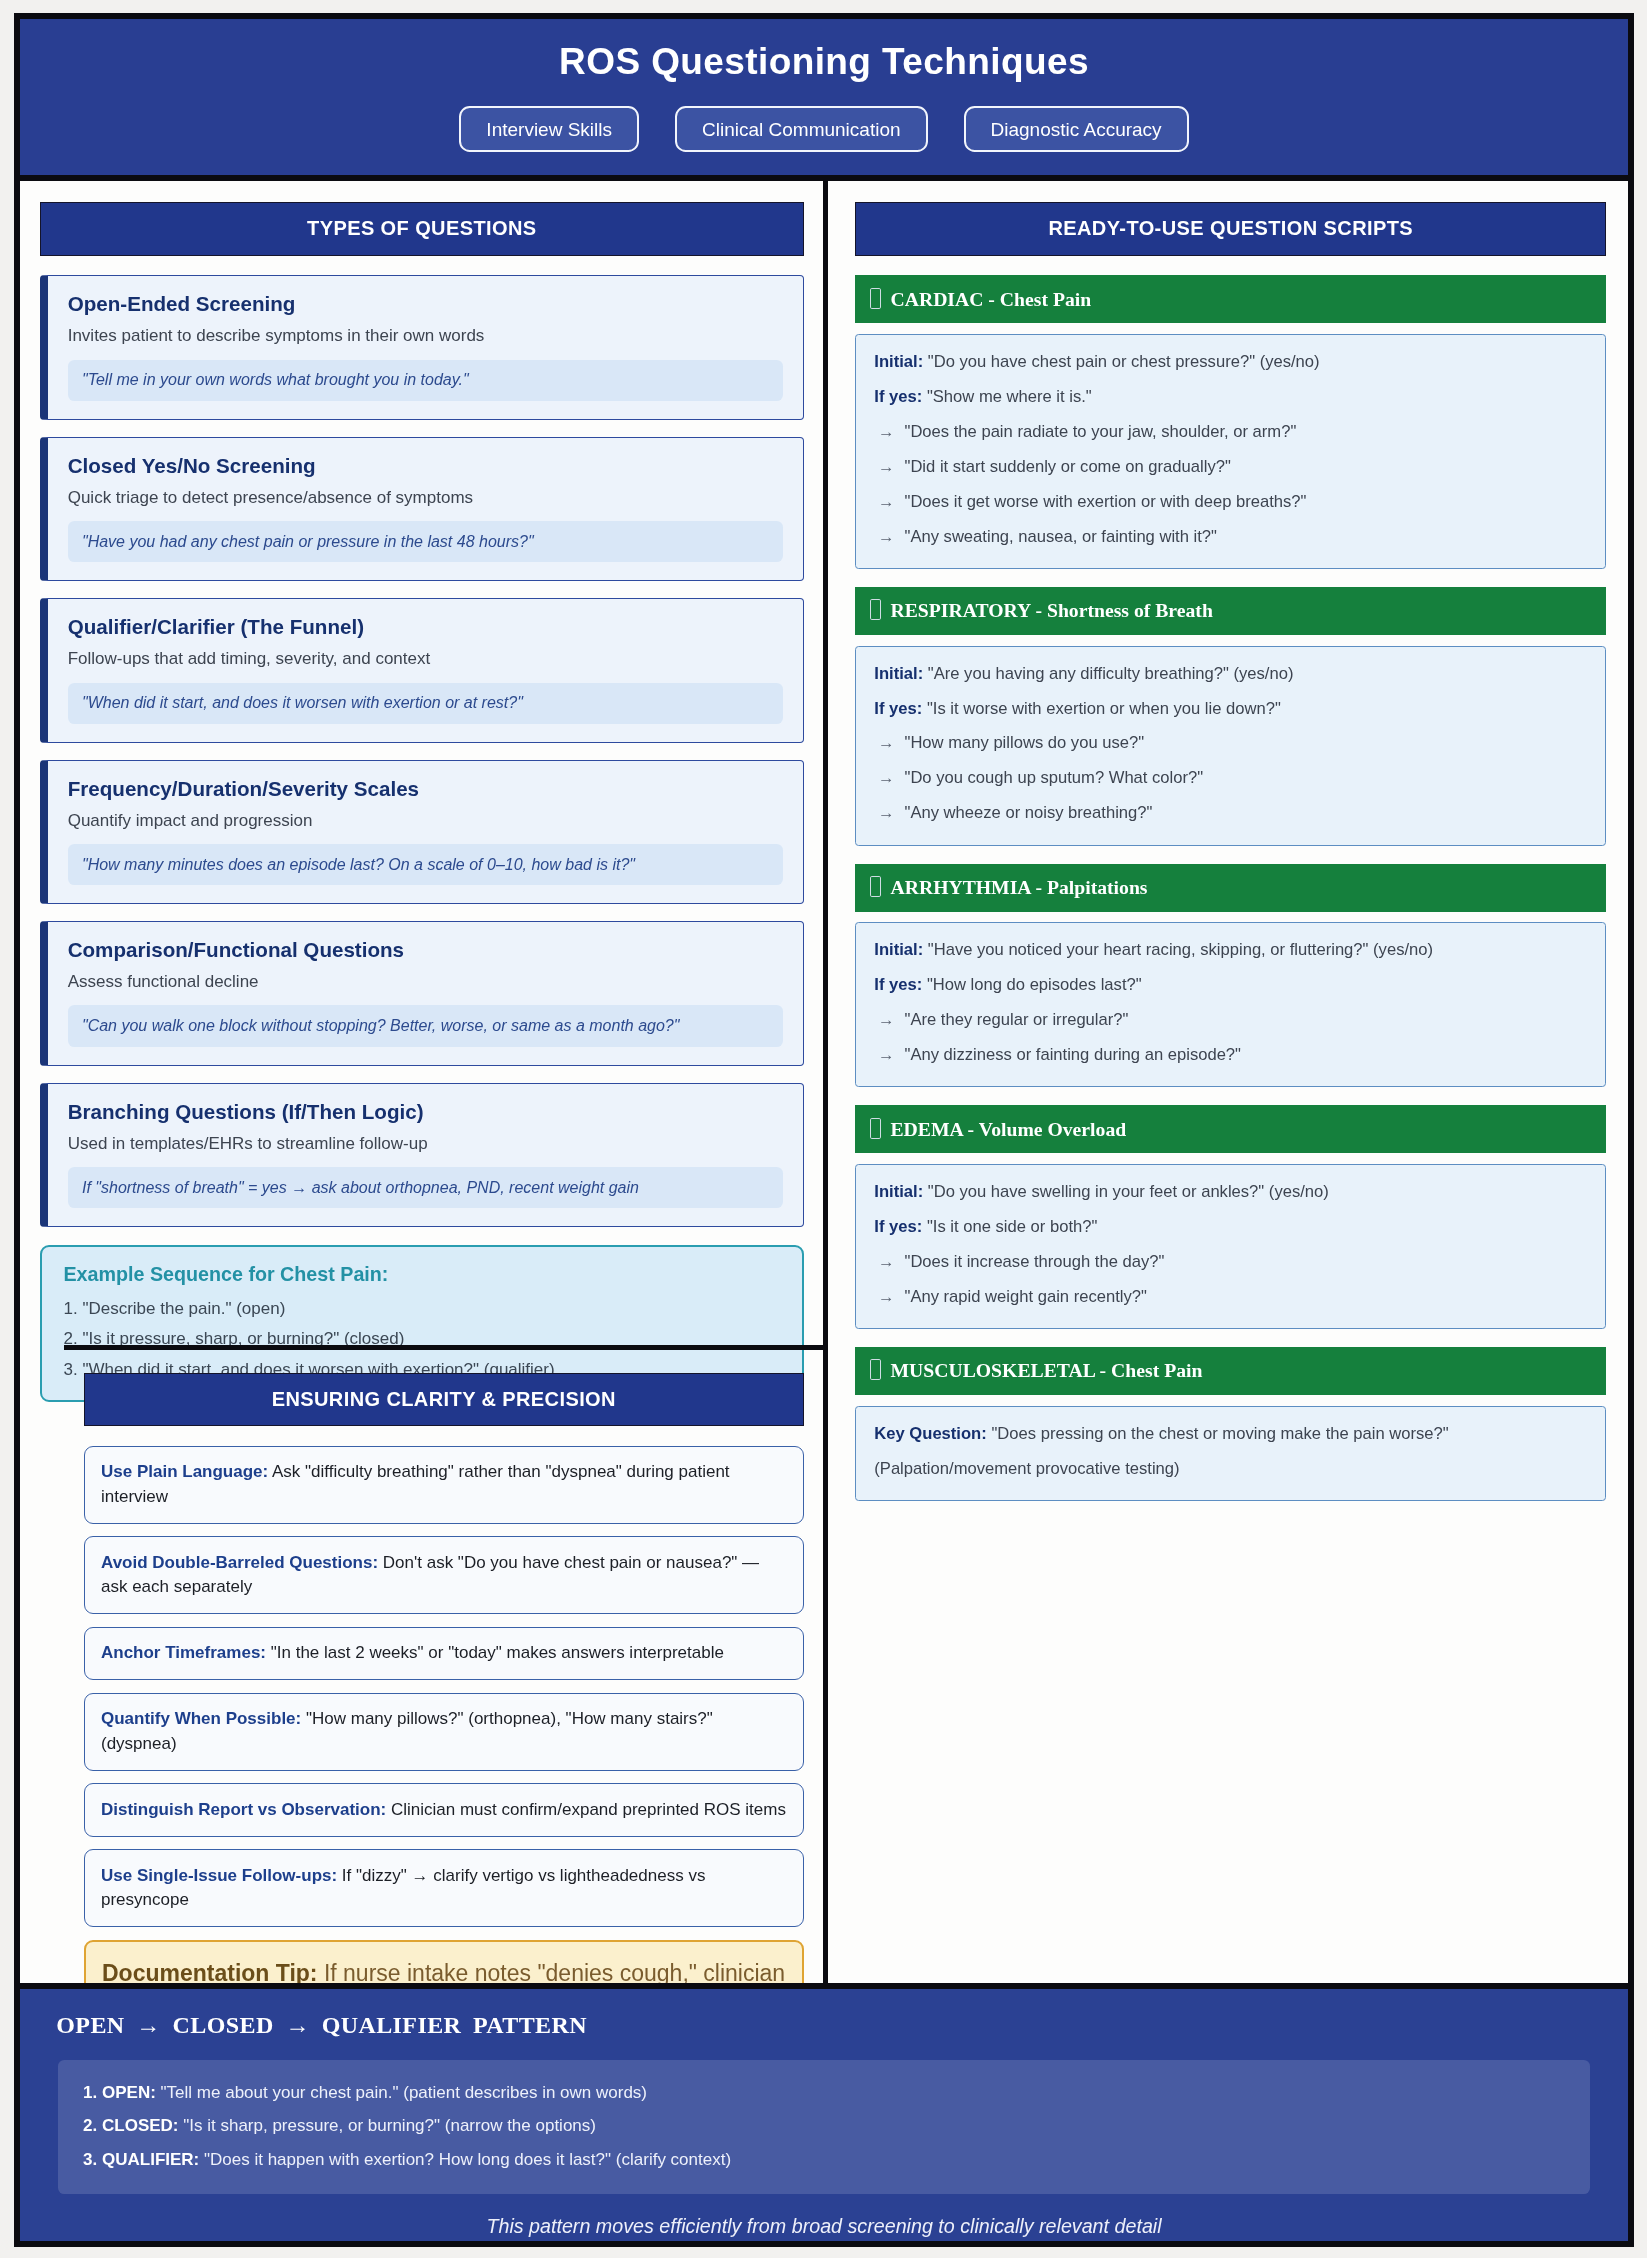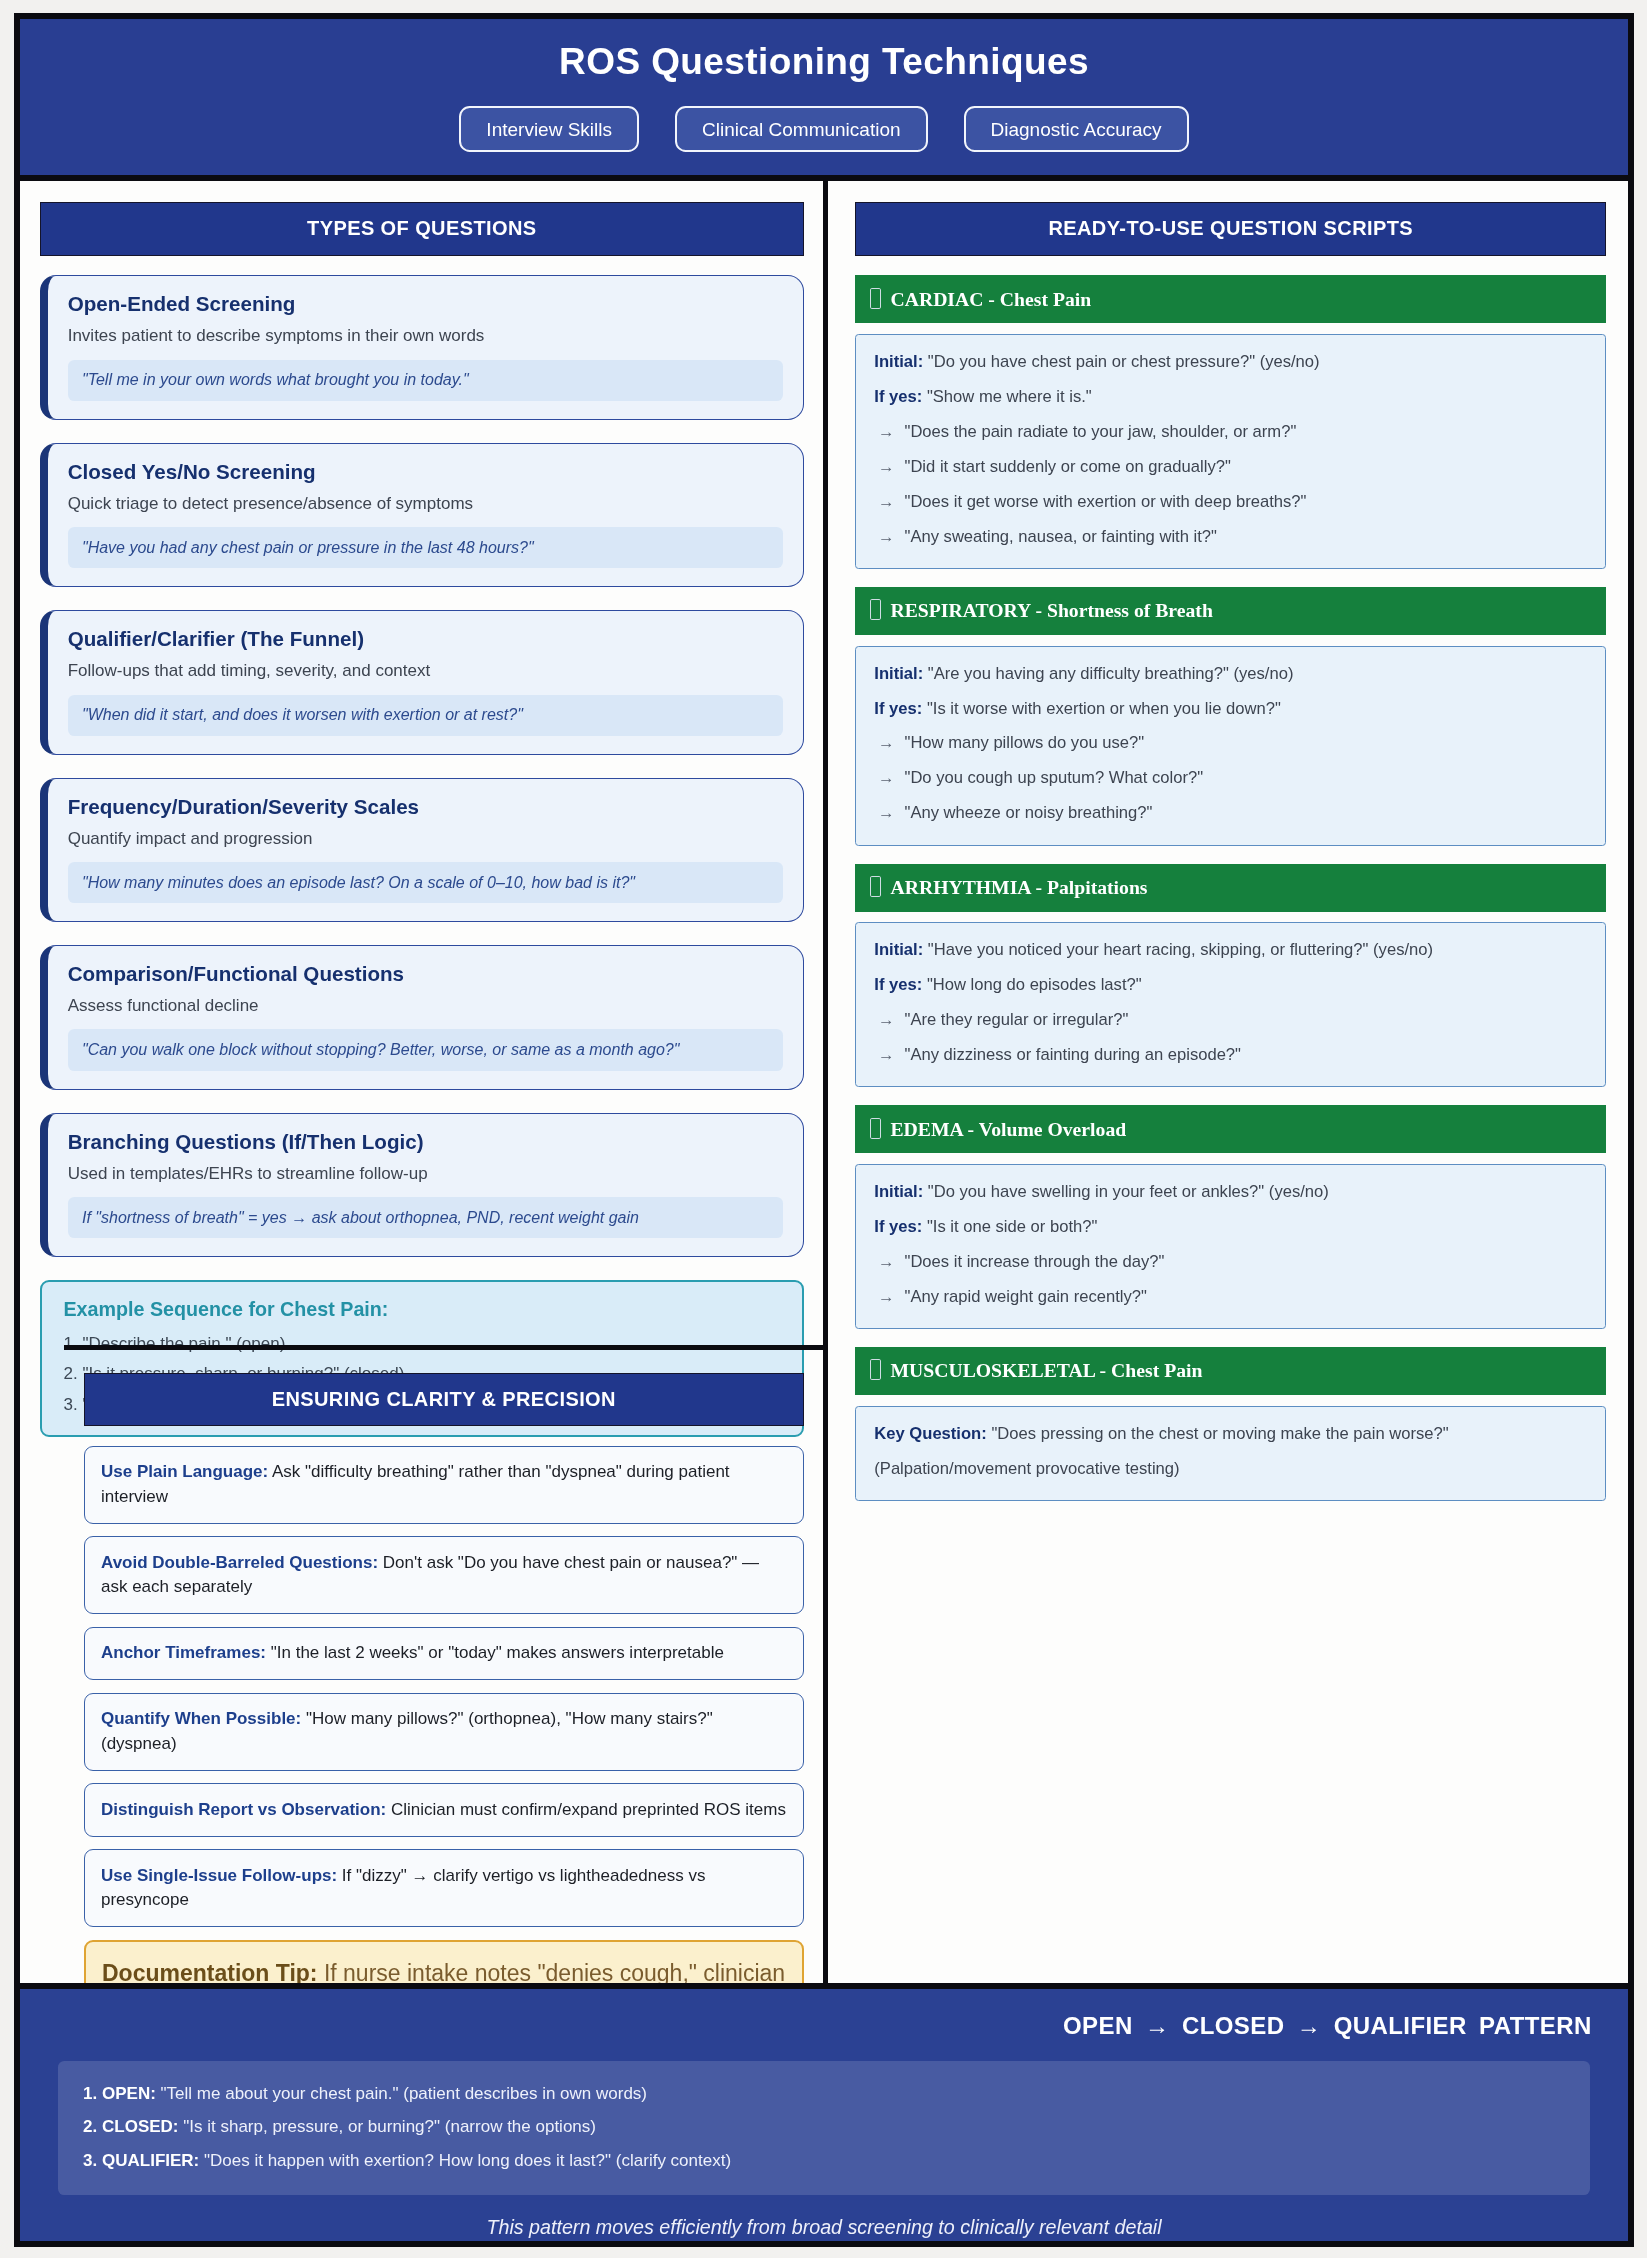--- a/index.html
+++ b/index.html
@@ -35,21 +35,21 @@
   .sec-types{height:1164px;flex:0 0 auto;padding:21.5px 19.7px 0 19.7px;box-sizing:border-box;}
   .sec-clarity{flex:1 1 auto;border-top:5.4px solid #0b0b10;padding:23px 19.7px 0 19.7px;margin-left:44px;}
   .secbar{
     background:#21378c;border:1.8px solid #14142a;color:#ffffff;
     text-align:center;font-weight:bold;font-size:20px;letter-spacing:0.4px;
     padding:14.3px 9px;margin-bottom:19.7px;
   }
   
   .qcard{
     background:#edf3fb;border:1.8px solid #2e4a9e;border-left:8px solid #1b3578;
-    border-radius:16px;padding:16px 19.7px 18px 19.7px;margin-bottom:23px;
+    border-radius:4px;padding:16px 19.7px 18px 19.7px;margin-bottom:17px;
   }
   .qcard .qtitle{color:#16306e;font-size:20.6px;font-weight:bold;margin-bottom:9.9px;}
   .qcard .qdesc{color:#3d4450;font-size:17px;margin-bottom:13.4px;}
   .qcard .qex{
     background:#d9e7f7;border-radius:6.3px;padding:11.6px 14.3px;
     color:#2c4a8e;font-size:16px;font-style:italic;
   }
   
   .tealbox{
     background:#d9ecf8;border:2.7px solid #2a9db0;border-radius:9px;
@@ -84,21 +84,21 @@
     padding:16px 18px 7.2px 18px;
   }
   .sline{font-size:16.6px;color:#3d4450;margin-bottom:13.4px;line-height:1.3;}
   .sline .slabel{color:#16306e;font-weight:bold;text-align:right;}
   .sline .sarrow{color:#5b6472;margin:0 5.4px 0 3.6px;}
   
   .band{
     flex:0 0 auto;height:258px;background:#2b4193;border-top:6.3px solid #0b0b10;
     color:#ffffff;padding:23px 36px 0 36px;box-sizing:border-box;
   }
-  .band .btitle{text-align:right;font-size:24px;font-weight:bold;letter-spacing:0.4px;word-spacing:5.4px;}
+  .band .btitle{text-align:left;font-size:24px;font-weight:bold;letter-spacing:0.4px;word-spacing:5.4px;font-family:Liberation Serif, serif;}
   .bandbox{
     background:rgba(255,255,255,0.14);border-radius:6.3px;
     margin:21.5px 1.8px 21.5px 1.8px;padding:23px 25px 10.7px 25px;
   }
   .bstep{font-size:17px;margin-bottom:13.4px;color:#eef1fb;}
   .bstep .blabel{font-weight:bold;color:#ffffff;}
   .band .bfooter{text-align:center;font-size:19.7px;font-style:italic;color:#eef0fa;}
 </style>
 </head>
 <body>

